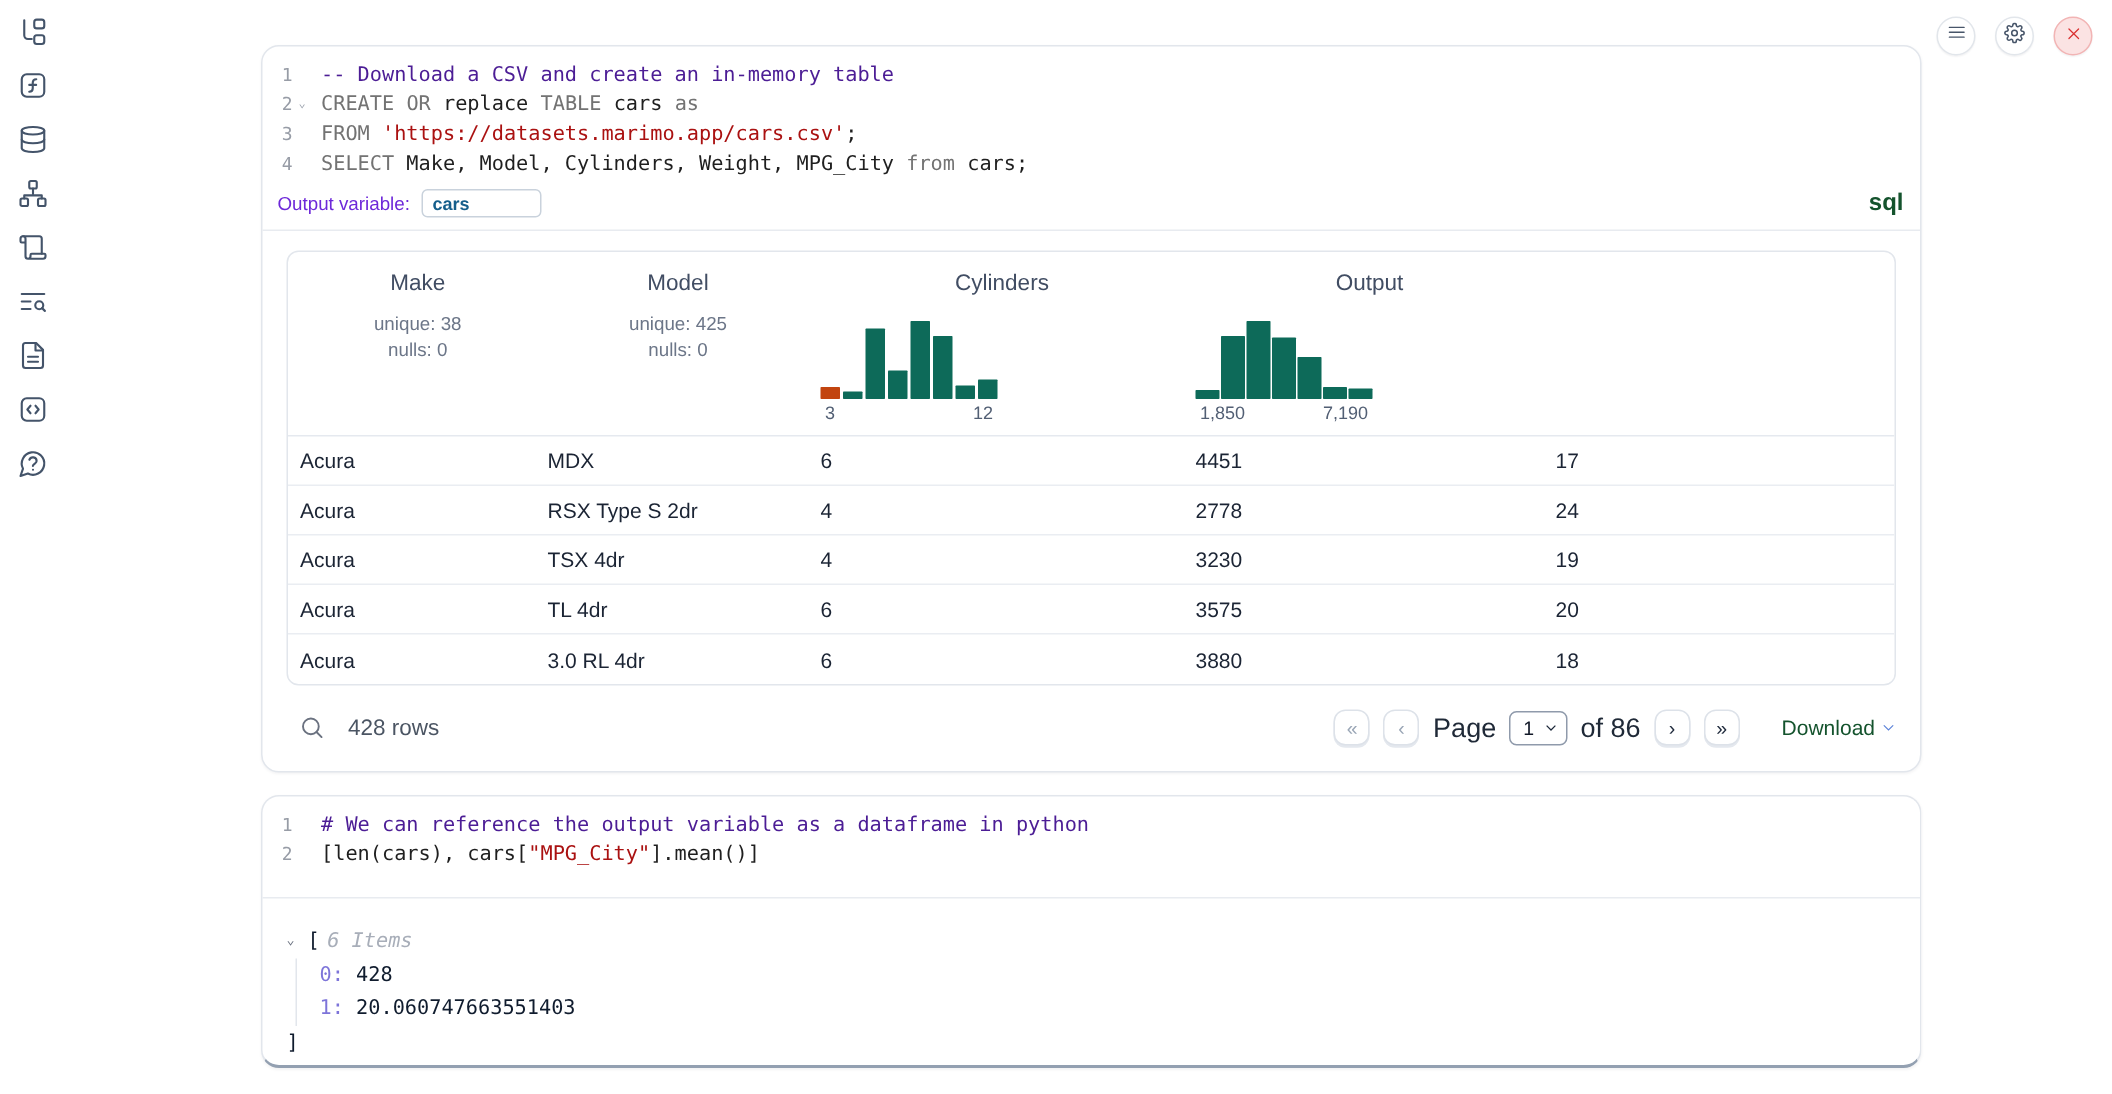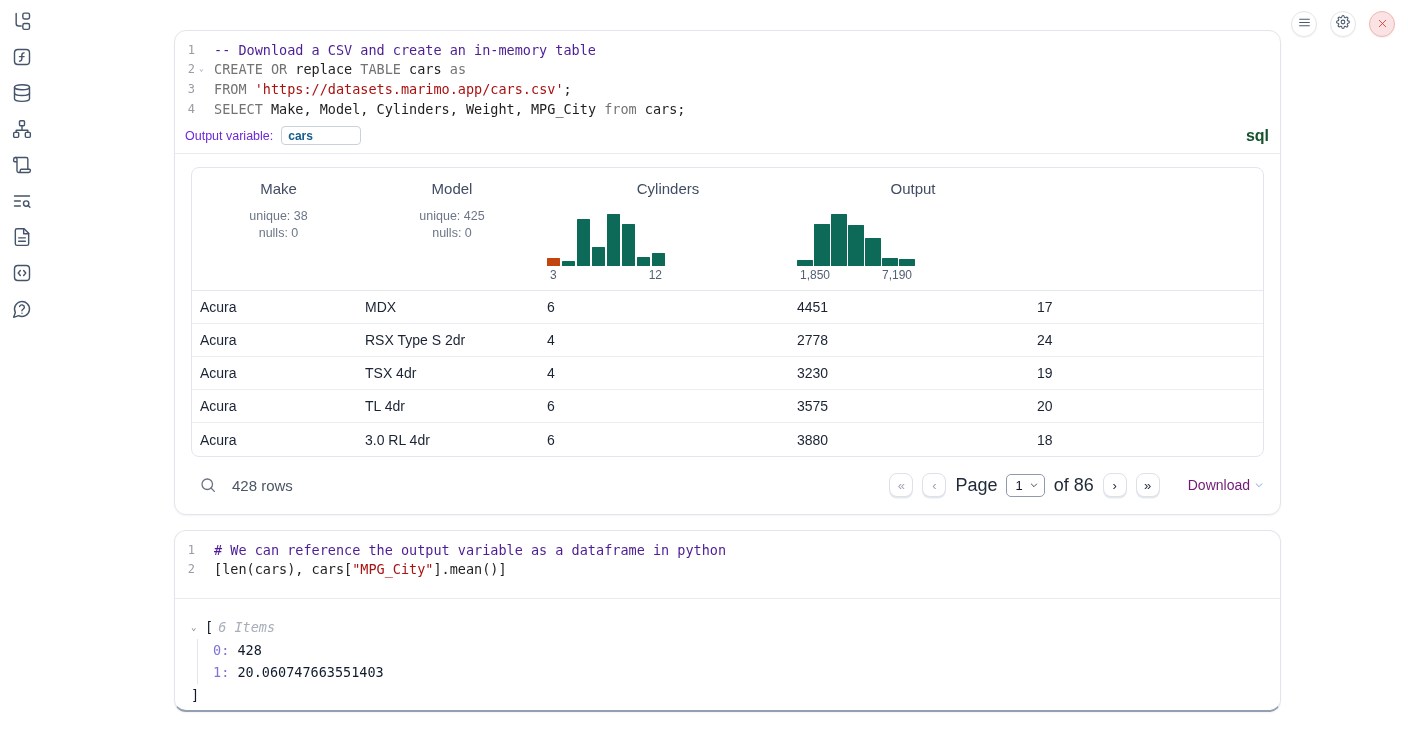--- a/index.html
+++ b/index.html
@@ -55,21 +55,21 @@
   .table-footer { height:56px; display:flex; align-items:center; padding-left:8px; }
   .search-btn { width:18px; height:18px; cursor:pointer; }
   .search-btn svg { stroke:#6b7280; fill:none; stroke-width:1.7; stroke-linecap:round; }
   .rowcount { margin-left:15px; font-size:15px; color:#4b5563; }
   .pager { margin-left:auto; display:flex; align-items:center; gap:9px; }
   .pg-btn { width:24px; height:24px; border:1px solid #dde2e9; border-radius:8px; background:#fff; box-shadow:0 1.5px 0 #e4e8ee; display:flex; align-items:center; justify-content:center; font-size:13px; color:#1e293b; cursor:pointer; }
   .pg-btn.disabled { color:#9aa6b6; }
   .pg-label { font-size:18px; color:#1f2937; }
   .pg-select { height:23px; min-width:38px; border:1px solid #8f9aab; border-radius:5px; display:flex; align-items:center; padding:0 5px 0 8px; gap:6px; font-size:13px; color:#111827; cursor:pointer; background:#fff; }
   .pg-select svg { stroke:#1e293b; fill:none; stroke-width:2; }
-  .download { margin-left:19px; display:flex; align-items:center; gap:4px; font-size:14px; color:#701a75; cursor:pointer; }
+  .download { margin-left:19px; display:flex; align-items:center; gap:4px; font-size:14px; color:#14532d; cursor:pointer; }
   .download svg { stroke:#5b82d8; fill:none; stroke-width:1.8; stroke-linecap:round; }
 
   
   .pyout { padding:17px 16px 0; font-family:"DejaVu Sans Mono", monospace; font-size:13.5px; color:#0f1b2d; line-height:22.5px; }
   .tree-open { display:flex; align-items:center; }
   .tree-caret { width:14px; font-size:9px; color:#6b7280; cursor:pointer; }
   .tree-count { color:#a8aeb9; font-style:italic; margin-left:5px; }
   .tree-children { margin-left:6px; border-left:1px solid #e2e6ec; padding-left:15px; }
   .tree-key { color:#7d74d9; }
   .tree-val { color:#101c2e; }

